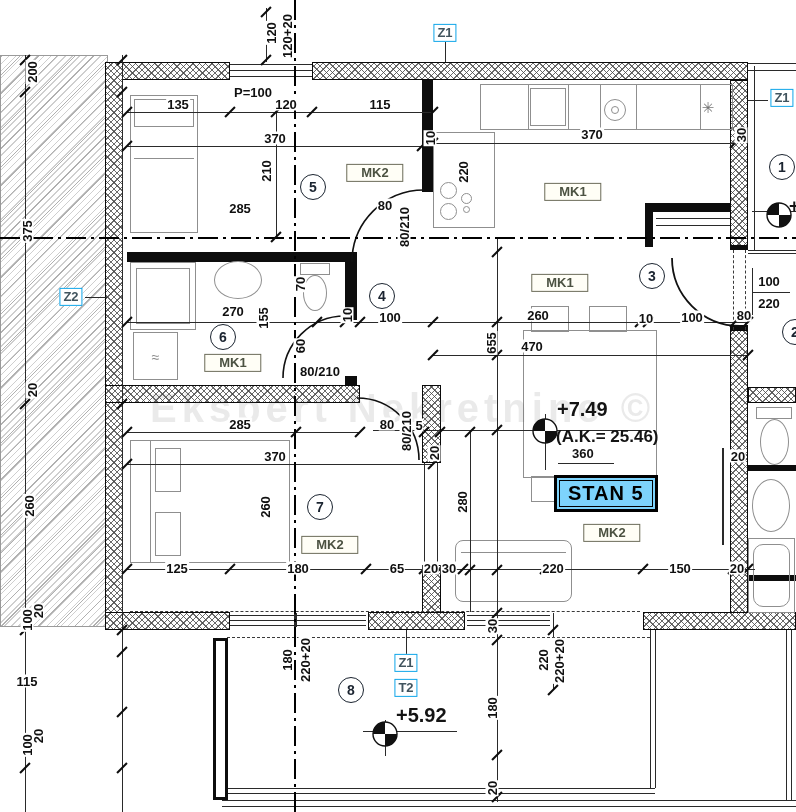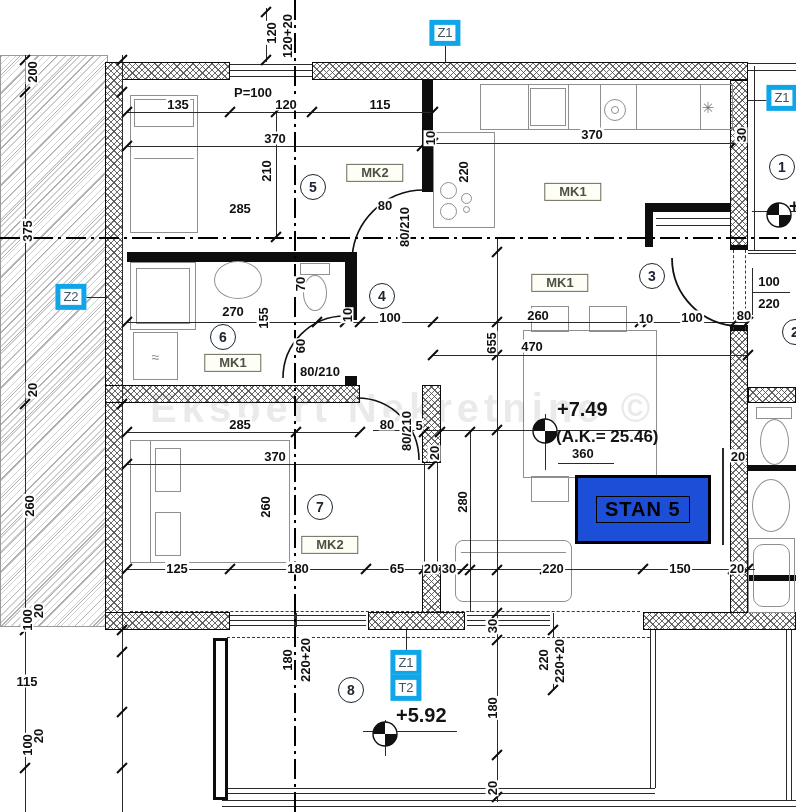--- a/index.html
+++ b/index.html
@@ -23,33 +23,33 @@
   .furl{position:absolute;background:#8f8f8f;}
   
   .dim{position:absolute;transform:translate(-50%,-50%);font-weight:700;font-size:13px;
        color:#101010;white-space:nowrap;background:#fff;padding:0 1px;line-height:1;z-index:30;}
   .dim.r{transform:translate(-50%,-50%) rotate(-90deg);}
   .roomc{position:absolute;transform:translate(-50%,-50%);width:24px;height:24px;border:1.4px solid #1b2430;
        border-radius:50%;background:#fff;color:#1b2430;font-weight:700;font-size:14px;
        display:flex;align-items:center;justify-content:center;z-index:31;}
   .tagmk{position:absolute;transform:translate(-50%,-50%);border:1px solid #6b6b5a;background:#fffef6;
        color:#4c5242;font-weight:700;font-size:13px;padding:0 14px;line-height:1.25;z-index:31;}
-  .tagz{position:absolute;transform:translate(-50%,-50%);border:5px solid #0ea5e9;background:#fff;
-       color:#41545e;font-weight:400;font-size:13px;padding:0 3px;line-height:1.25;z-index:31;}
+  .tagz{position:absolute;transform:translate(-50%,-50%);border:1px solid #0ea5e9;background:#fff;
+       color:#41545e;font-weight:700;font-size:13px;padding:0 3px;line-height:1.25;z-index:31;}
   .tick{position:absolute;width:14px;height:2px;background:#0d0d0d;
        transform:translate(-50%,-50%) rotate(-45deg);z-index:25;}
   .ln{position:absolute;background:#2a2a2a;z-index:10;}
   .ln.d{background:none;z-index:10;}
   .ln.d.h{border-top:1.4px dashed #3a3a3a;}
   .ln.d.v{border-left:1.4px dashed #3a3a3a;}
   .ln.c{background:repeating-linear-gradient(90deg,#000 0 20px,transparent 20px 25px,#000 25px 28px,transparent 28px 33px);z-index:22;}
   .ln.cv{background:repeating-linear-gradient(180deg,#000 0 20px,transparent 20px 25px,#000 25px 28px,transparent 28px 33px);z-index:22;}
   .wmark{position:absolute;left:150px;top:386px;font-size:40px;font-weight:700;letter-spacing:5px;
        color:rgba(90,90,90,.13);white-space:nowrap;z-index:5;}
-  .stanbox{position:absolute;left:575px;top:475px;border:3px solid #000;padding:18px;background:#1d4ed8;z-index:32;}
+  .stanbox{position:absolute;left:554px;top:475px;border:3px solid #000;padding:2px;background:#7dd3fc;z-index:32;}
   .stanbox .in{border:1.6px solid #000;padding:1px 8px;font-size:20px;font-weight:700;letter-spacing:1px;color:#000;}
   .lvl{position:absolute;font-weight:700;color:#141414;background:transparent;white-space:nowrap;z-index:33;}
   .marker{position:absolute;z-index:33;}
   svg.arcs{position:absolute;left:0;top:0;z-index:20;pointer-events:none;}
   .glyph{position:absolute;color:#777;font-size:15px;z-index:12;transform:translate(-50%,-50%);}
 </style>
 </head>
 <body>
 
 <div class="canvas">

